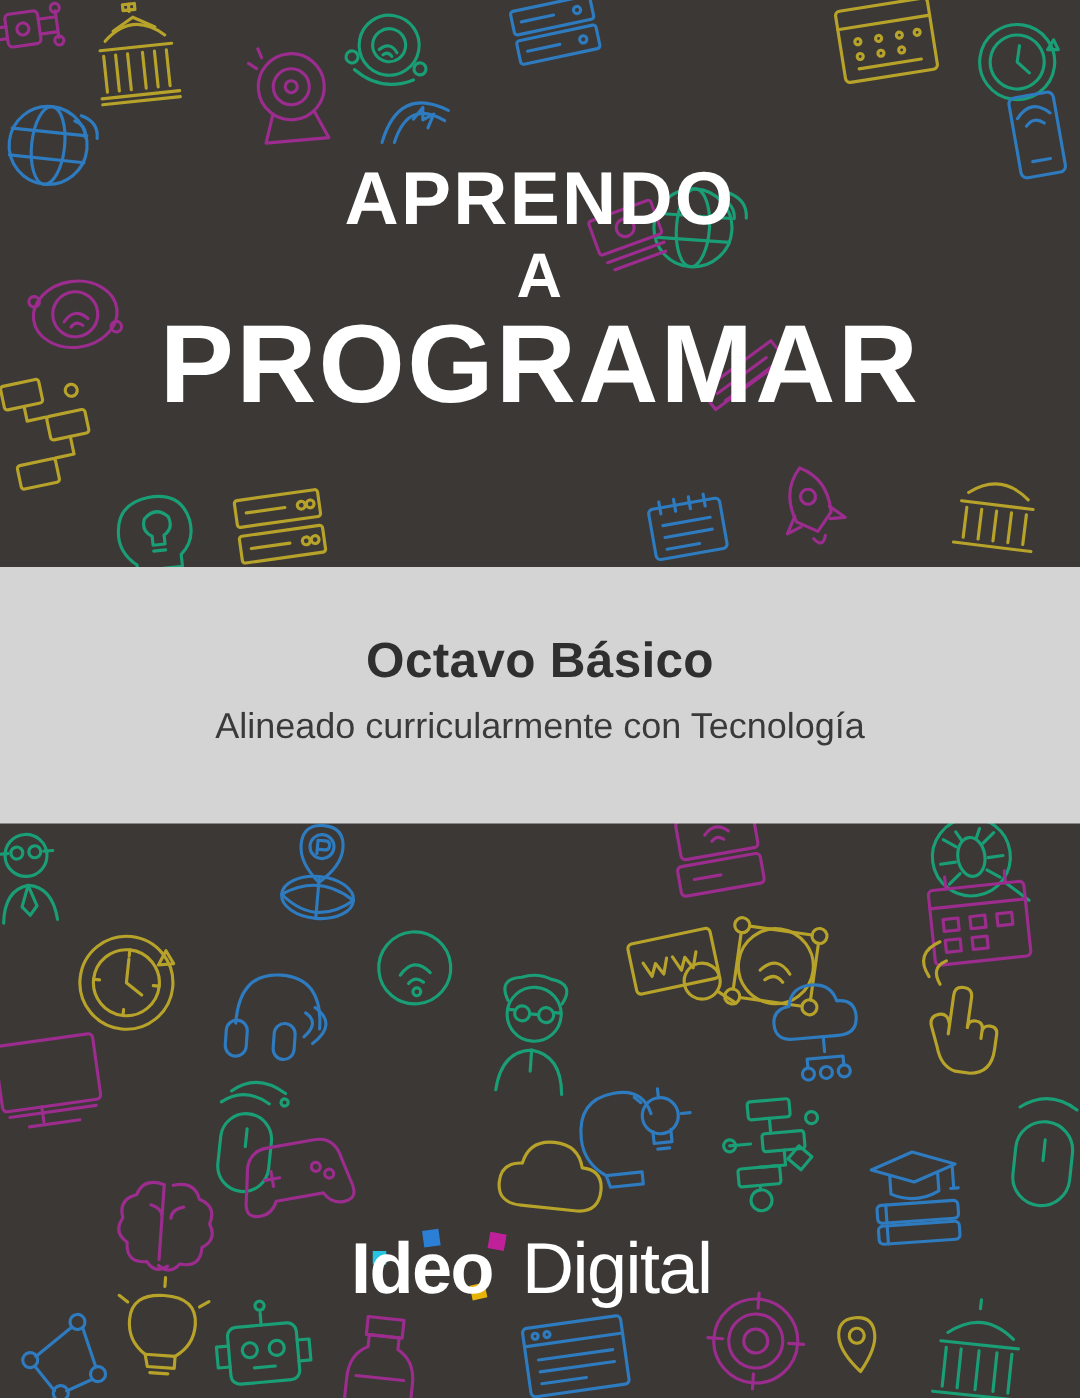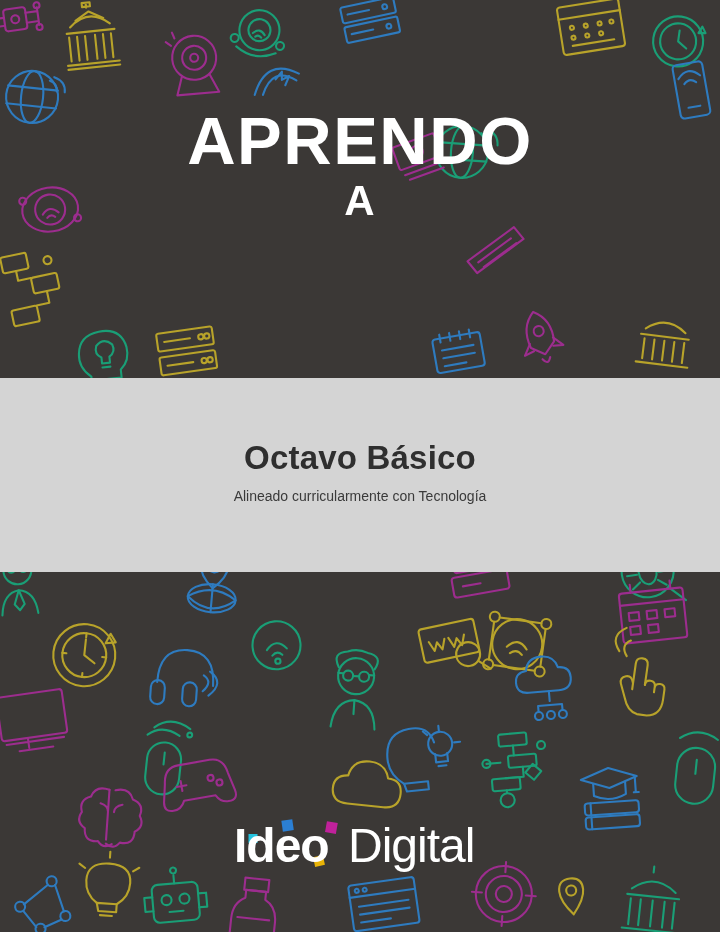--- a/index.html
+++ b/index.html
@@ -42,21 +42,21 @@
   .title-block {
     position: absolute;
     left: 0;
     right: 0;
     top: 108px;
     z-index: 2;
     text-align: center;
     color: #ffffff;
   }
   .title-line1 {
-    font-size: 67px;
+    font-size: 50px;
     font-weight: 700;
     line-height: 0.98;
     letter-spacing: 1.5px;
     margin: 0;
   }
   .title-line2 {
     font-size: 42px;
     font-weight: 700;
     line-height: 1.0;
     letter-spacing: 1px;
@@ -69,39 +69,39 @@
     letter-spacing: 1.5px;
     margin: 0;
   }
 
   
   .banner {
     position: absolute;
     left: 0;
     top: 378px;
     width: 720px;
-    height: 194px;
+    height: 171px;
     background: #d4d4d4;
     z-index: 3;
     display: flex;
     flex-direction: column;
     align-items: center;
     justify-content: center;
     box-sizing: border-box;
     padding-bottom: 6px;
   }
   .banner-level {
     font-size: 33px;
     font-weight: 700;
     color: #2f2f2f;
     margin: 0 0 10px 0;
     letter-spacing: 0.2px;
   }
   .banner-sub {
-    font-size: 14px;
+    font-size: 24px;
     font-weight: 400;
     color: #3a3a3a;
     line-height: 1.32;
     margin: 0;
   }
 
   
   .logo {
     position: absolute;
     left: 0;
@@ -540,20 +540,21 @@
 
       <g transform="translate(586,470) rotate(4)" stroke="#1a9e76" opacity="0">
         <circle class="ic" cx="0" cy="0" r="1"></circle>
       </g>
     </svg>
   </div>
 
   <div class="title-block">
     <div class="title-line1">APRENDO</div>
     <div class="title-line2">A</div>
+    <div class="title-line3">PROGRAMAR</div>
   </div>
 
   <div class="banner">
     <div class="banner-level">Octavo Básico</div>
     <div class="banner-sub">
       <span>Alineado curricularmente con Tecnología</span><br>
     </div>
   </div>
 
   <div class="logo">

